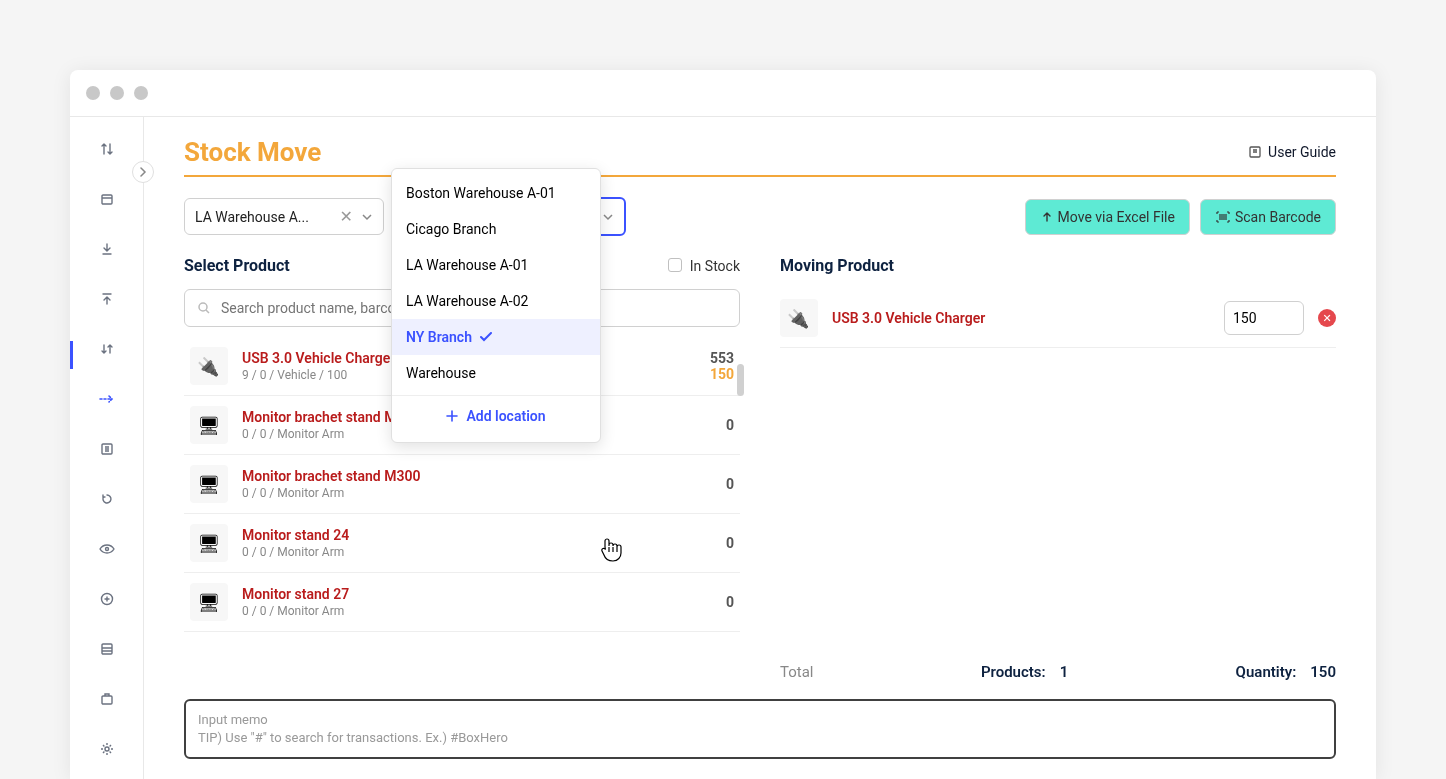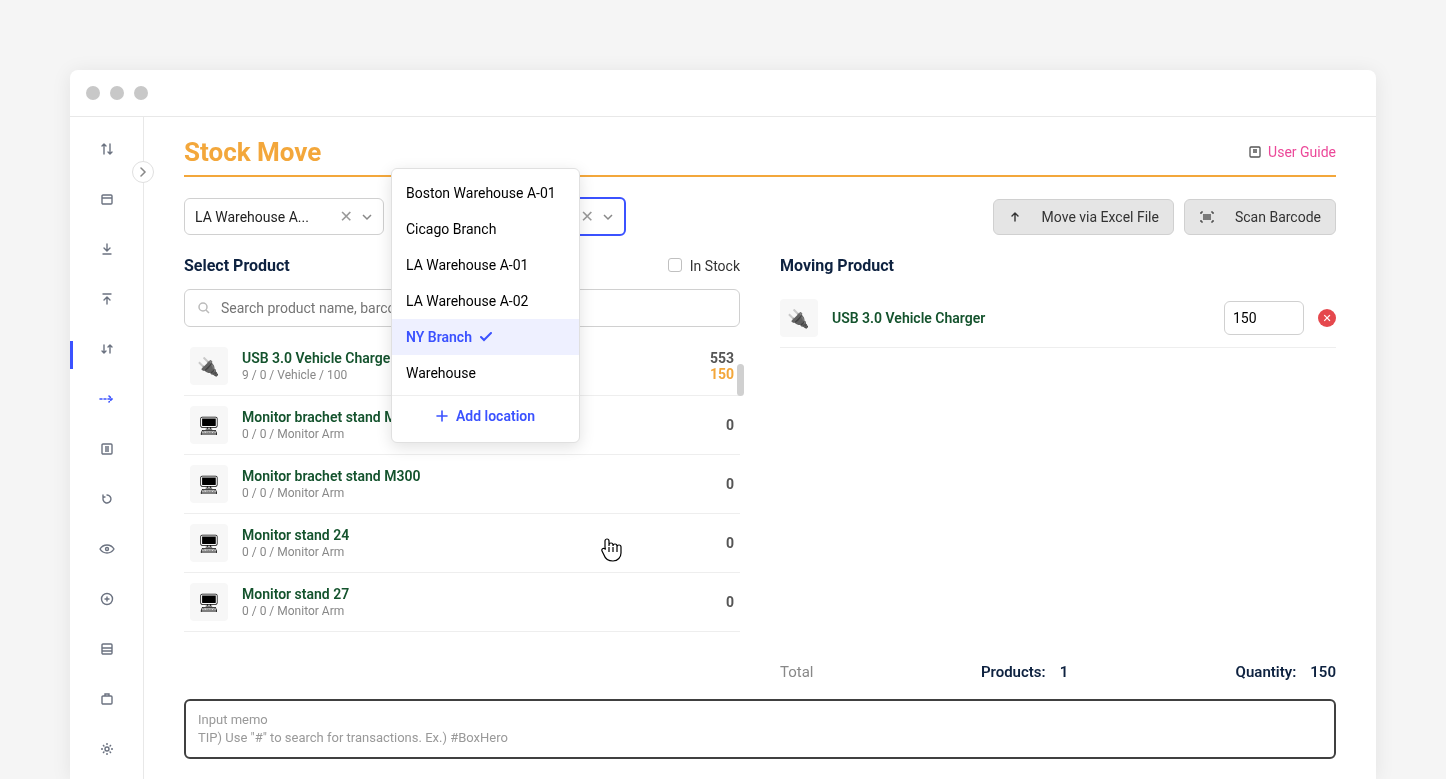--- a/index.html
+++ b/index.html
@@ -9,49 +9,49 @@
 .w-dot{width:14px;height:14px;border-radius:50%;background:#c8c8c8}
 .app{display:flex;flex:1;border-top:1px solid #e8e8e8;overflow:hidden}
 .sidebar{width:74px;border-right:1px solid #e8e8e8;display:flex;flex-direction:column;align-items:center;padding-top:20px;gap:26px;position:relative}
 .expand-btn{position:absolute;right:-11px;top:44px;width:22px;height:22px;border-radius:50%;background:#fff;border:1px solid #e0e0e0;display:flex;align-items:center;justify-content:center;cursor:pointer}
 .nav-icon{color:#6b7280;cursor:pointer;display:flex;align-items:center;justify-content:center;width:24px;height:24px}
 .nav-icon.active{color:#3b52ff}
 .active-bar{position:absolute;left:0;top:224px;width:3px;height:28px;background:#3b52ff}
 .main{flex:1;padding:20px 40px;display:flex;flex-direction:column;overflow:hidden}
 .hdr{display:flex;justify-content:space-between;align-items:center;border-bottom:2px solid #f3a73b;padding-bottom:8px;margin-bottom:20px}
 .title{color:#f3a73b;font-size:26px;font-weight:700}
-.guide{display:flex;align-items:center;gap:6px;color:#ec4899;font-size:14px;cursor:pointer}
+.guide{display:flex;align-items:center;gap:6px;color:#0f172a;font-size:14px;cursor:pointer}
 .controls{display:flex;justify-content:space-between;align-items:center;margin-bottom:20px}
 .loc-group{display:flex;align-items:center;gap:12px}
 .sel{display:flex;align-items:center;border:1px solid #d0d0d0;border-radius:6px;padding:8px 10px;gap:8px;min-width:200px;cursor:pointer;background:#fff}
 .sel.focused{border:2px solid #3b52ff}
 .sel-text{flex:1;font-size:14px;color:#222}
 .clear-x{color:#999;cursor:pointer}
 .chev{color:#999}
 .arrow-between{color:#999}
 .btn-group{display:flex;gap:10px}
-.btn{display:flex;align-items:center;gap:20px;border:1px solid #d0d0d0;border-radius:6px;padding:9px 14px;font-size:14px;background:#e5e5e5;cursor:pointer;color:#333}
+.btn{display:flex;align-items:center;gap:4px;border:1px solid #d0d0d0;border-radius:6px;padding:9px 14px;font-size:14px;background:#5eead4;cursor:pointer;color:#333}
 .cols{display:flex;gap:40px;flex:1;overflow:hidden}
 .col{flex:1;display:flex;flex-direction:column;position:relative}
 .col-hdr{display:flex;justify-content:space-between;align-items:center;margin-bottom:14px}
 .col-title{font-size:16px;font-weight:700;color:#0e2240}
 .chk-label{display:flex;align-items:flex-start;gap:8px;font-size:14px;color:#333}
 .chk{width:14px;height:14px;border:1px solid #c0c0c0;border-radius:3px;cursor:pointer}
 .search{display:flex;align-items:center;gap:10px;border:1px solid #d0d0d0;border-radius:6px;padding:10px 12px;color:#999;margin-bottom:10px}
 .search input{border:none;outline:none;flex:1;font-size:14px}
 .p-list{display:flex;flex-direction:column}
 .p-row{display:flex;align-items:center;gap:14px;padding:10px 6px;border-bottom:1px solid #eee}
 .p-img{width:38px;height:38px;background:#f7f7f7;border-radius:4px;display:flex;align-items:center;justify-content:center;font-size:18px}
 .p-info{flex:1}
-.p-name{font-size:14px;font-weight:600;color:#14532d}
+.p-name{font-size:14px;font-weight:600;color:#b91c1c}
 .p-sub{font-size:12px;color:#888;margin-top:2px}
 .p-qty{text-align:right;font-size:14px}
 .p-qty .top{color:#555;font-weight:700}
 .p-qty .bot{color:#f3a73b;font-weight:700}
-.dd{position:absolute;top:51px;left:247px;width:189px;background:#fff;border:1px solid #e0e0e0;border-radius:6px;box-shadow:0 4px 16px rgba(0,0,0,0.12);z-index:100;padding:6px 0}
+.dd{position:absolute;top:51px;left:247px;width:210px;background:#fff;border:1px solid #e0e0e0;border-radius:6px;box-shadow:0 4px 16px rgba(0,0,0,0.12);z-index:100;padding:6px 0}
 .dd-item{padding:10px 14px;font-size:14px;cursor:pointer;display:flex;align-items:center;gap:8px}
 .dd-item.sel-item{background:#eef0ff;color:#3b52ff;font-weight:600}
 .dd-add{border-top:1px solid #eee;margin-top:4px;padding:12px 14px;display:flex;align-items:center;justify-content:center;gap:8px;color:#3b52ff;font-size:14px;font-weight:600;cursor:pointer}
 .cursor{position:absolute;left:412px;top:275px;font-size:24px;z-index:101;pointer-events:none}
 .mv-row{display:flex;align-items:center;gap:14px;padding:10px 0;border-bottom:1px solid #eee}
 .qty-input{width:80px;border:1px solid #d0d0d0;border-radius:6px;padding:8px;font-size:14px;text-align:left}
 .del-btn{width:18px;height:18px;border-radius:50%;background:#e5484d;color:#fff;display:flex;align-items:center;justify-content:center;font-size:11px;cursor:pointer}
 .totals{display:flex;justify-content:space-between;align-items:center;padding:18px 0;font-size:15px;margin-top:auto}
 .tot-label{color:#888}
 .tot-val{color:#0e2240;font-weight:600}

